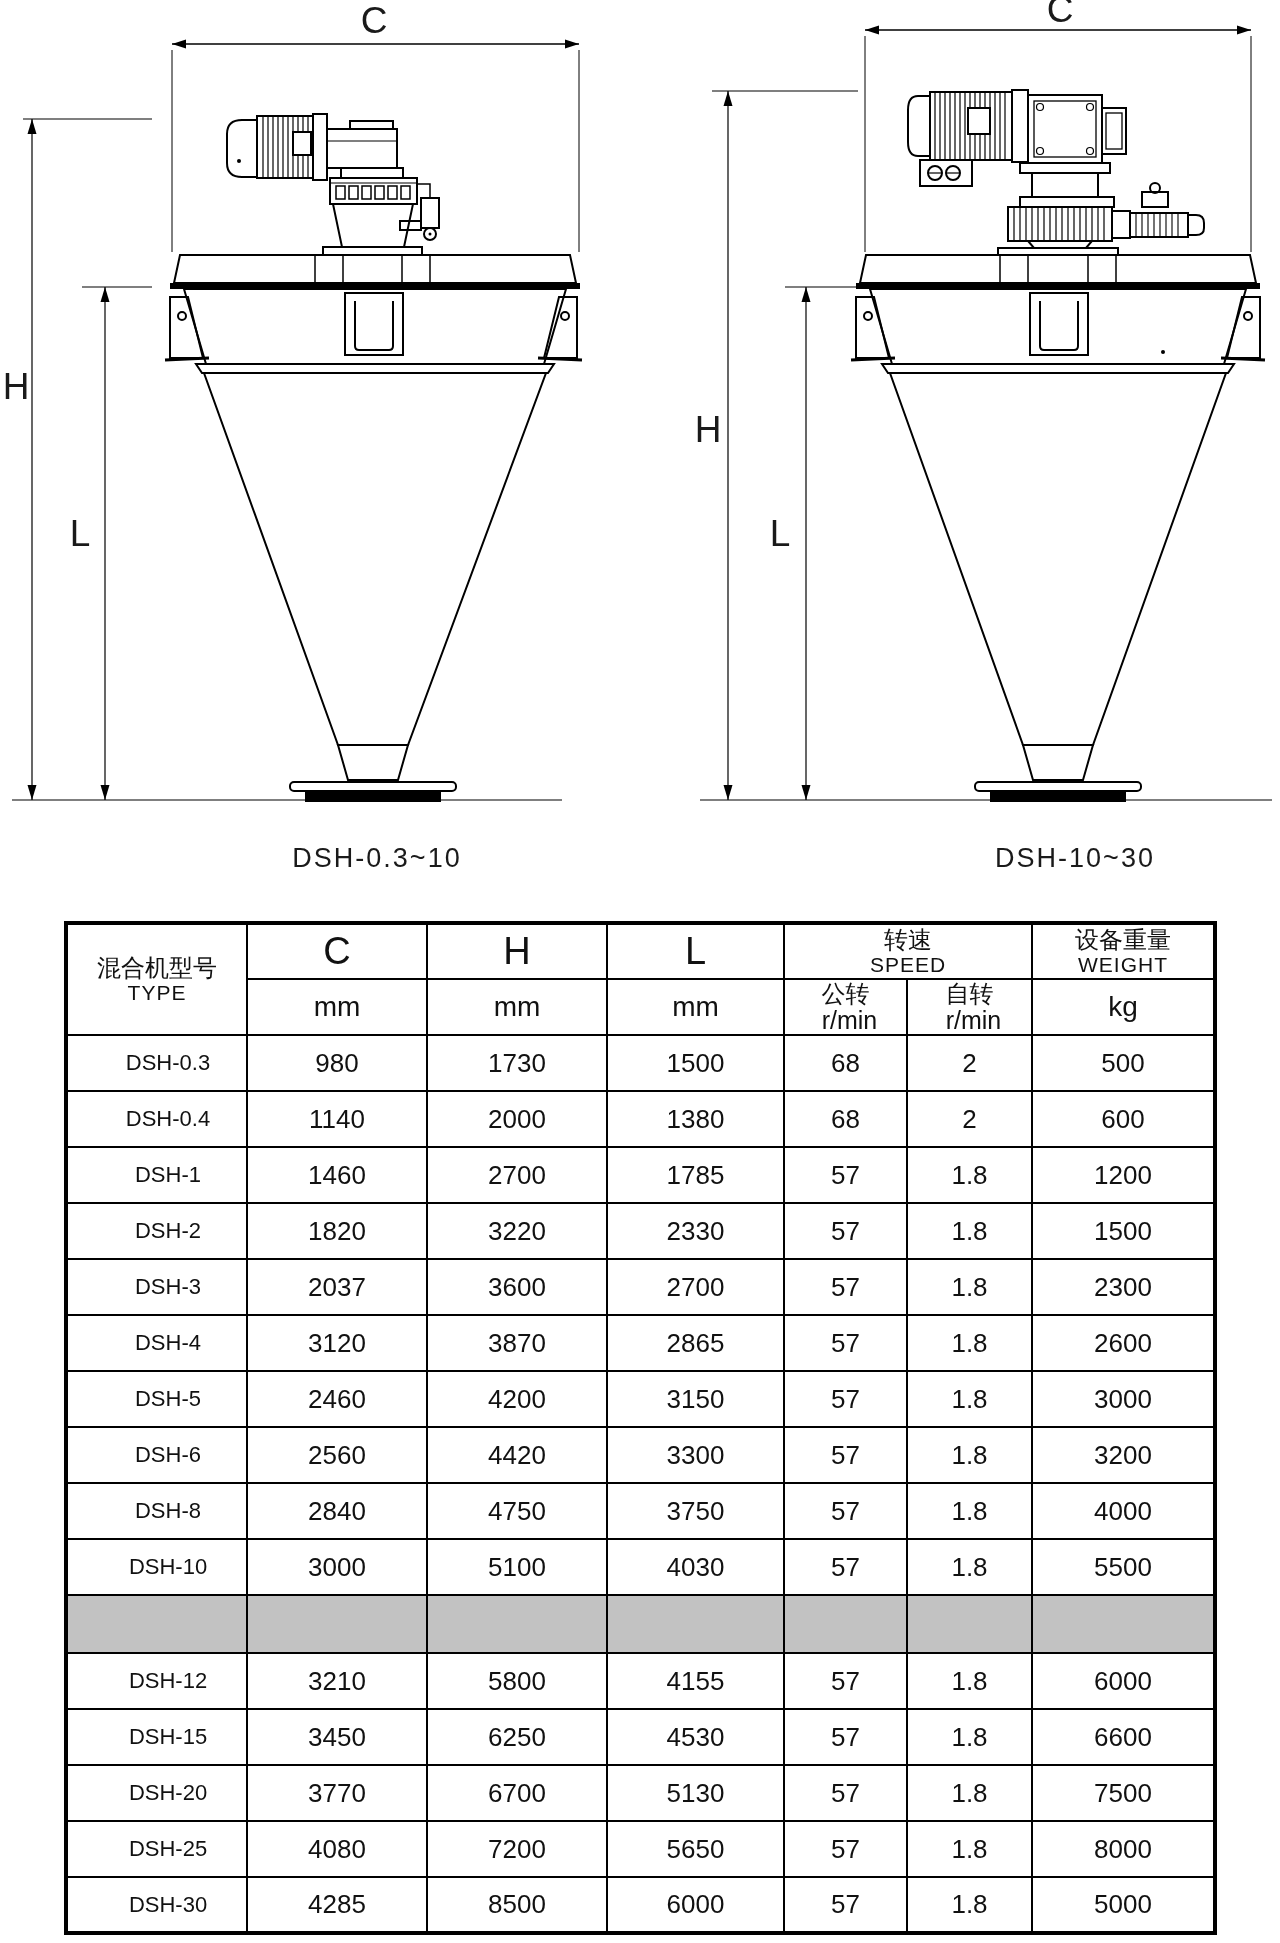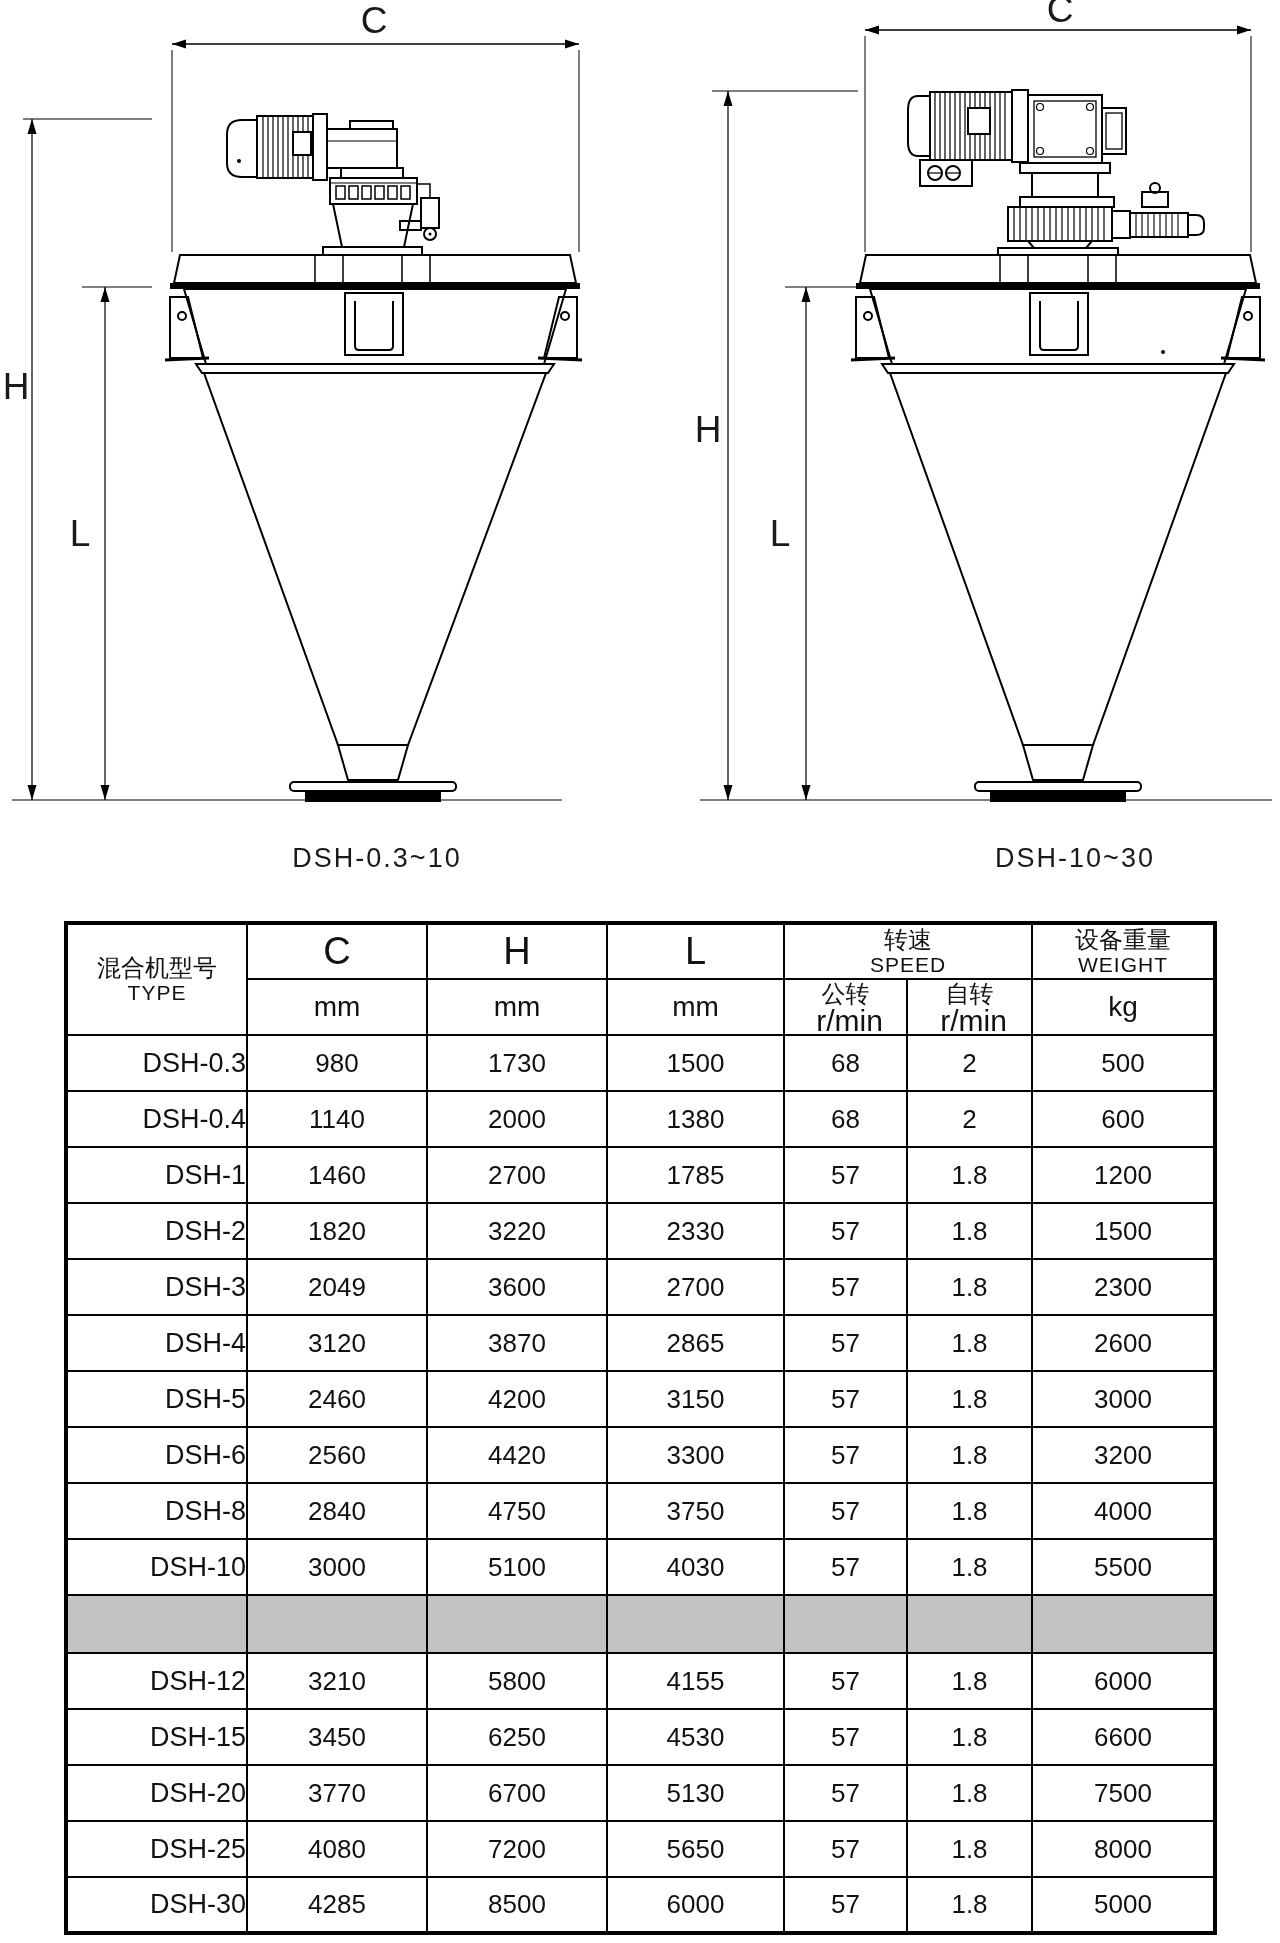--- a/index.html
+++ b/index.html
@@ -23,23 +23,23 @@
   }
   thead tr{height:56px;}
   tbody tr{height:56px;}
   tbody tr.sep{height:58px;}
   tbody tr.sep td{background:#c2c2c2;}
   th .cn{font-size:24px;line-height:27px;}
   th .en{font-size:21px;line-height:24px;letter-spacing:1px;}
   th.big{font-size:38px;}
   th.unit{font-size:28px;}
   th .sub-cn{font-size:24px;line-height:26px;}
-  th .sub-unit{font-size:30px;line-height:27px;margin-left:8px;}
+  th .sub-unit{font-size:25px;line-height:27px;margin-left:8px;}
   tbody td{font-size:26px;}
-  tbody td.type{text-align:right;padding-left:22px;font-size:27px;}
+  tbody td.type{text-align:center;padding-left:22px;font-size:22px;}
 </style>
 </head>
 <body>
 
 <div class="page">
 
   <div class="drawing" style="left:0;">
     <svg width="648" height="900" viewBox="0 0 648 900" fill="none" stroke="#000" stroke-width="2">
 
       <g stroke-width="1.4">
@@ -352,21 +352,21 @@
             <td class="type">DSH-2</td>
             <td>1820</td>
             <td>3220</td>
             <td>2330</td>
             <td>57</td>
             <td>1.8</td>
             <td>1500</td>
           </tr>
           <tr>
             <td class="type">DSH-3</td>
-            <td>2049</td>
+            <td>2037</td>
             <td>3600</td>
             <td>2700</td>
             <td>57</td>
             <td>1.8</td>
             <td>2300</td>
           </tr>
           <tr>
             <td class="type">DSH-4</td>
             <td>3120</td>
             <td>3870</td>

